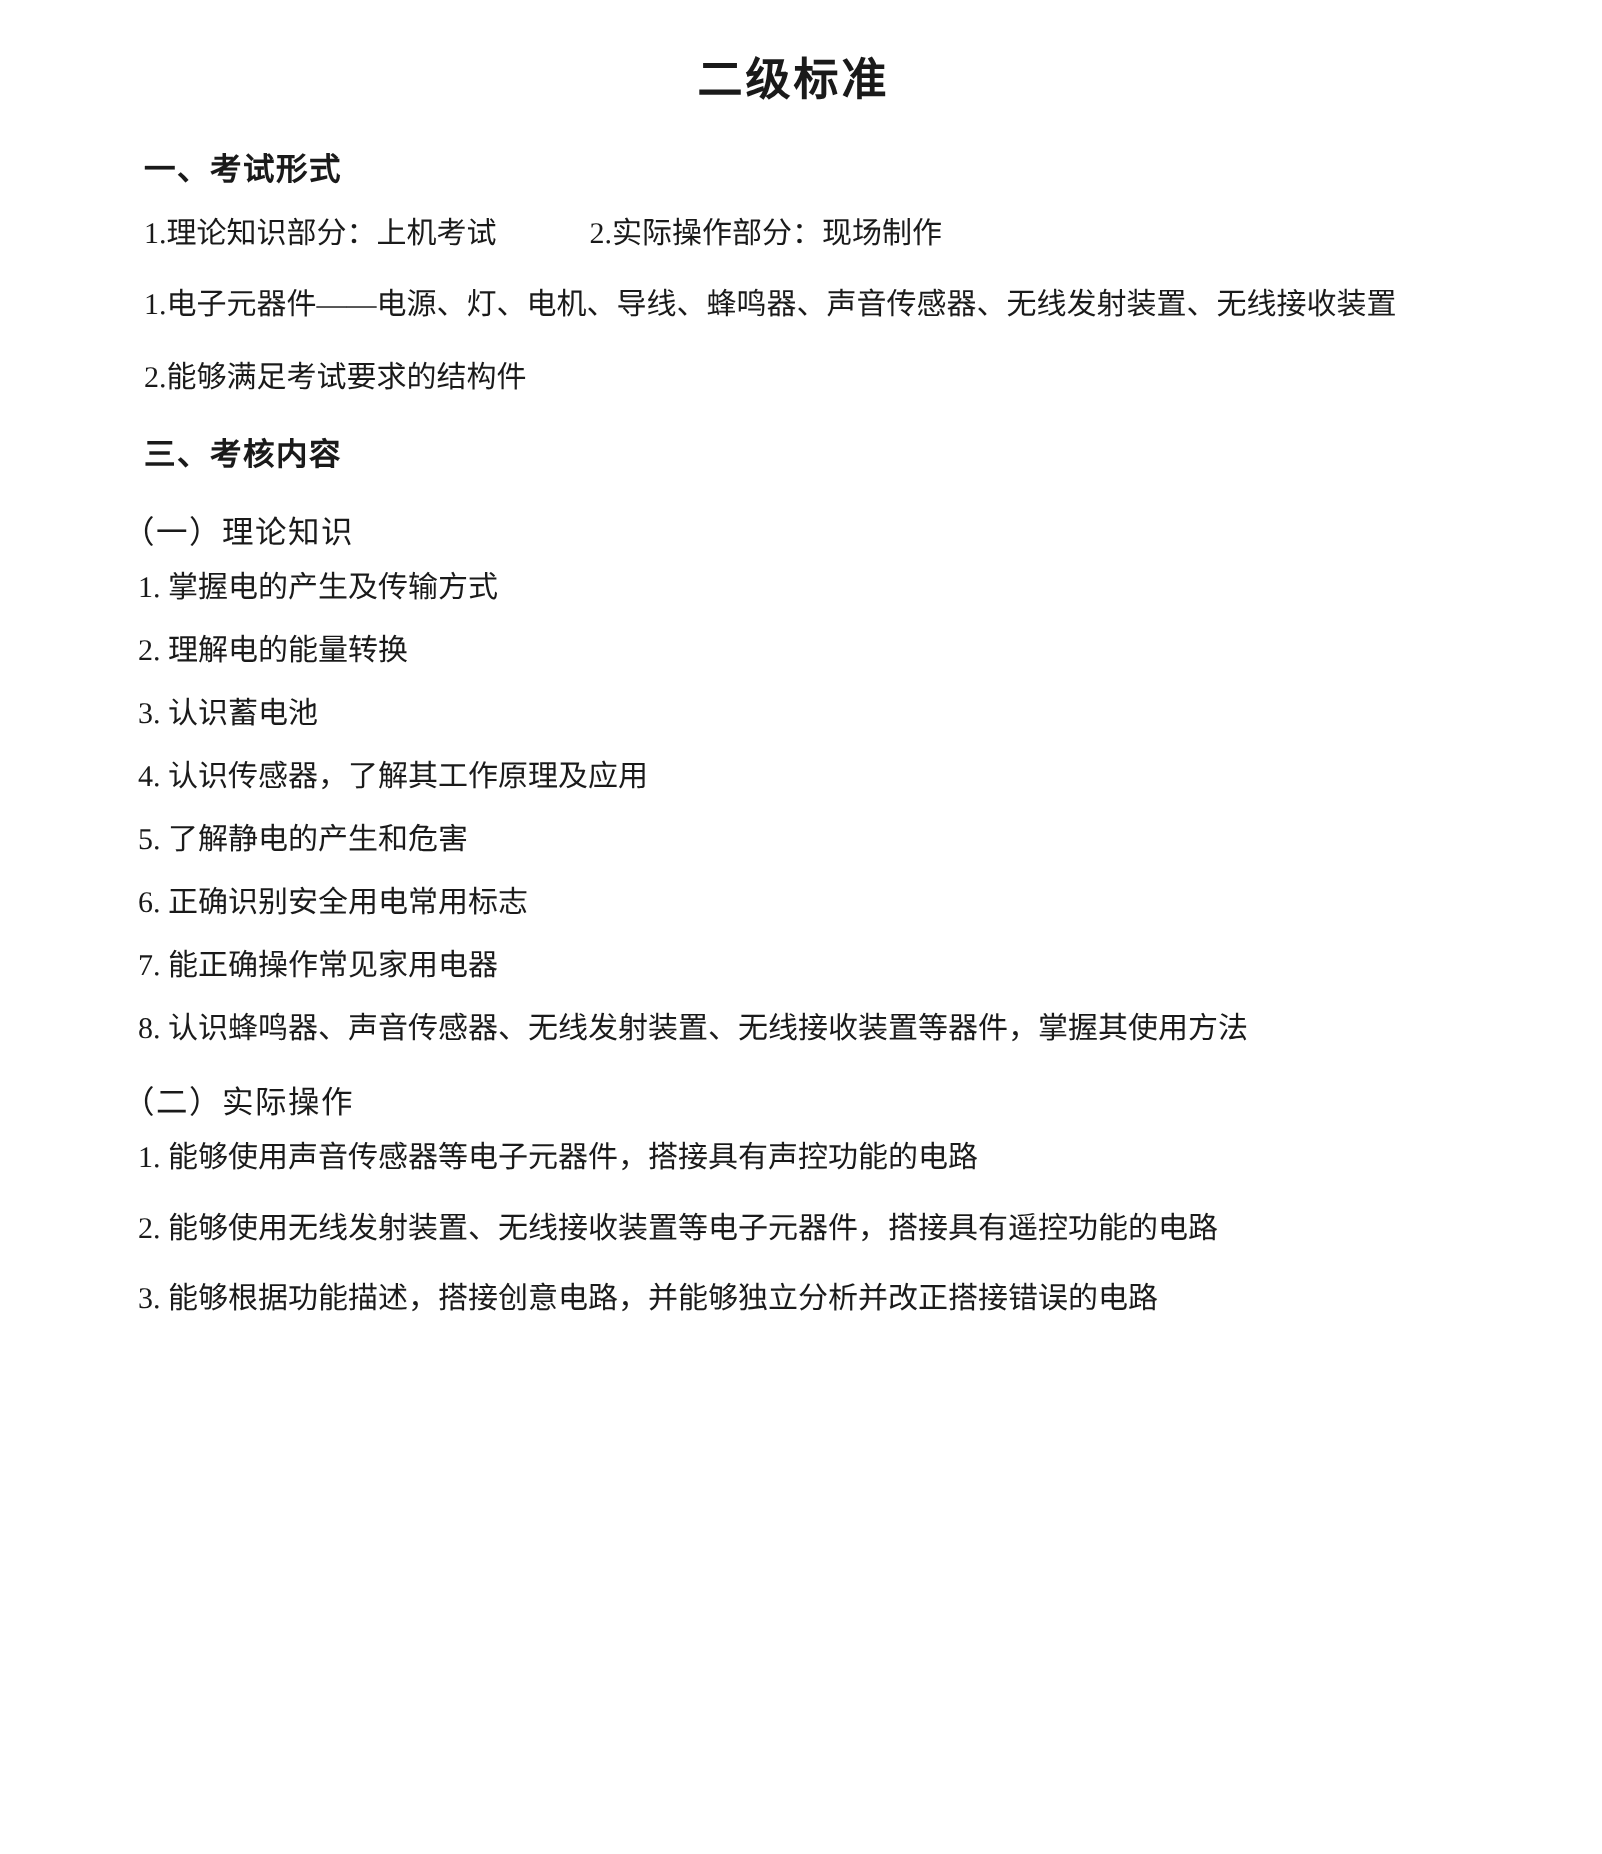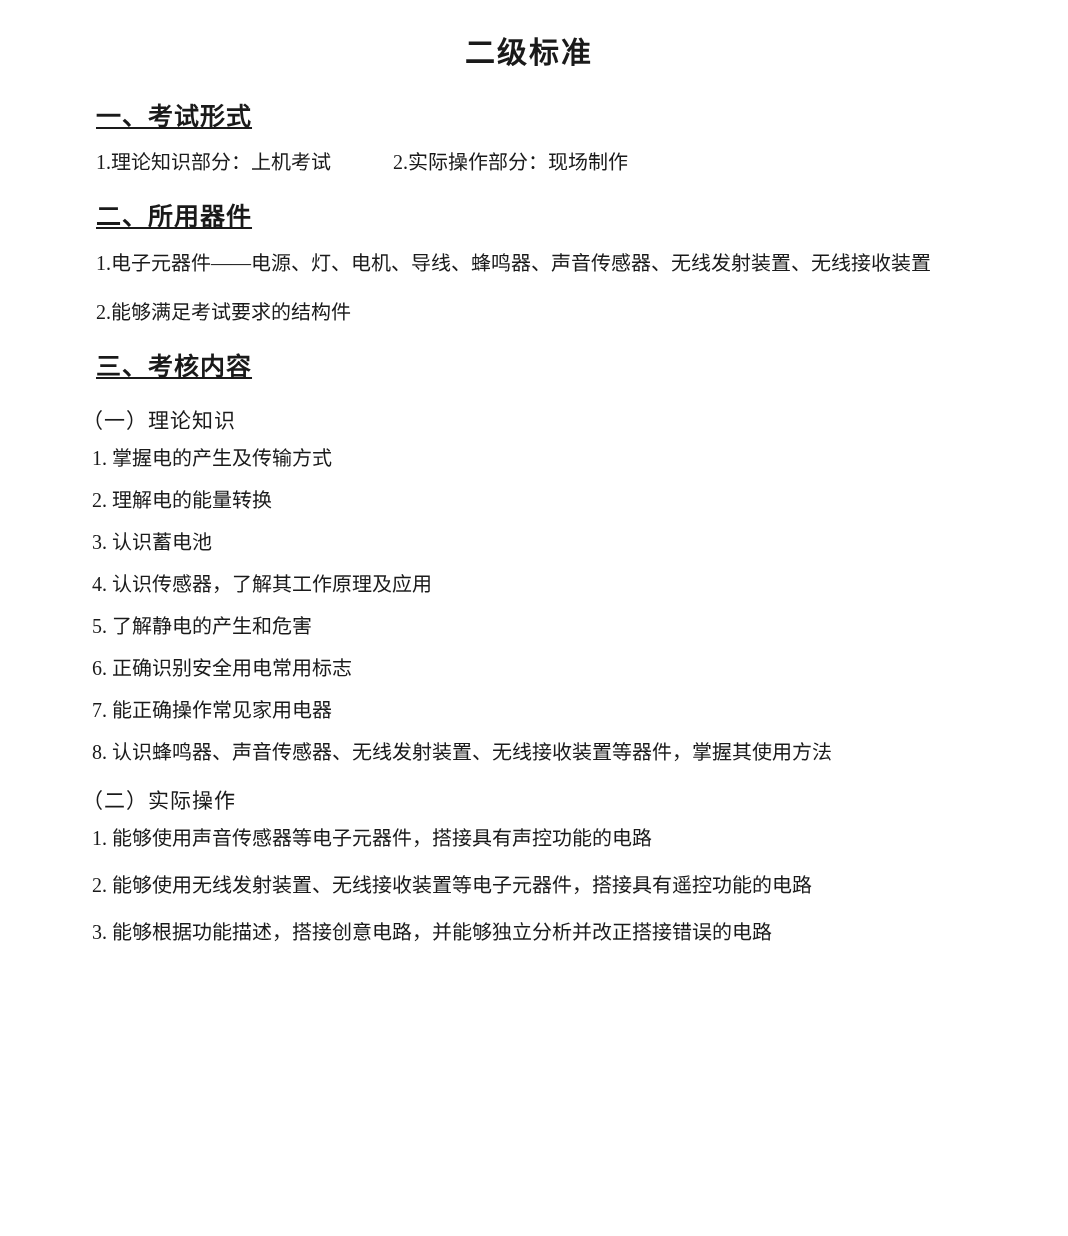--- a/index.html
+++ b/index.html
@@ -24,27 +24,26 @@
   }
   .doc-title {
     text-align: center;
     font-size: 30px;
     font-weight: bold;
     letter-spacing: 2px;
     margin: 10px 0 24px 0;
     font-family: "Liberation Sans", "DejaVu Sans", sans-serif;
   }
   .h-section {
-    font-size: 25px;
+    font-size: 21px;
     font-weight: bold;
     font-family: "Liberation Sans", "DejaVu Sans", sans-serif;
     letter-spacing: 1px;
     margin: 18px 0 14px 0;
     padding-left: 44px;
-    text-decoration: underline;
   }
   .h-sub {
     font-size: 21px;
     font-weight: normal;
     font-family: "Liberation Sans", "DejaVu Sans", sans-serif;
     letter-spacing: 1px;
     margin: 22px 0 14px 0;
     padding-left: 30px;
   }
   .para {
@@ -86,21 +85,20 @@
 
   <div class="doc-title">二级标准</div>
 
   <div class="h-section">一、考试形式</div>
   <div class="para">
     <span>1.理论知识部分：上机考试</span>
     <span class="tab-gap"></span>
     <span>2.实际操作部分：现场制作</span>
   </div>
 
-  <div class="h-section">二、所用器件</div>
   <div class="para-indent">1.电子元器件——电源、灯、电机、导线、蜂鸣器、声音传感器、无线发射装置、无线接收装置</div>
   <div class="para">2.能够满足考试要求的结构件</div>
 
   <div class="h-section">三、考核内容</div>
 
   <div class="h-sub">（一）理论知识</div>
   <ul class="list">
     <li class="list-item">1. 掌握电的产生及传输方式</li>
     <li class="list-item">2. 理解电的能量转换</li>
     <li class="list-item">3. 认识蓄电池</li>

